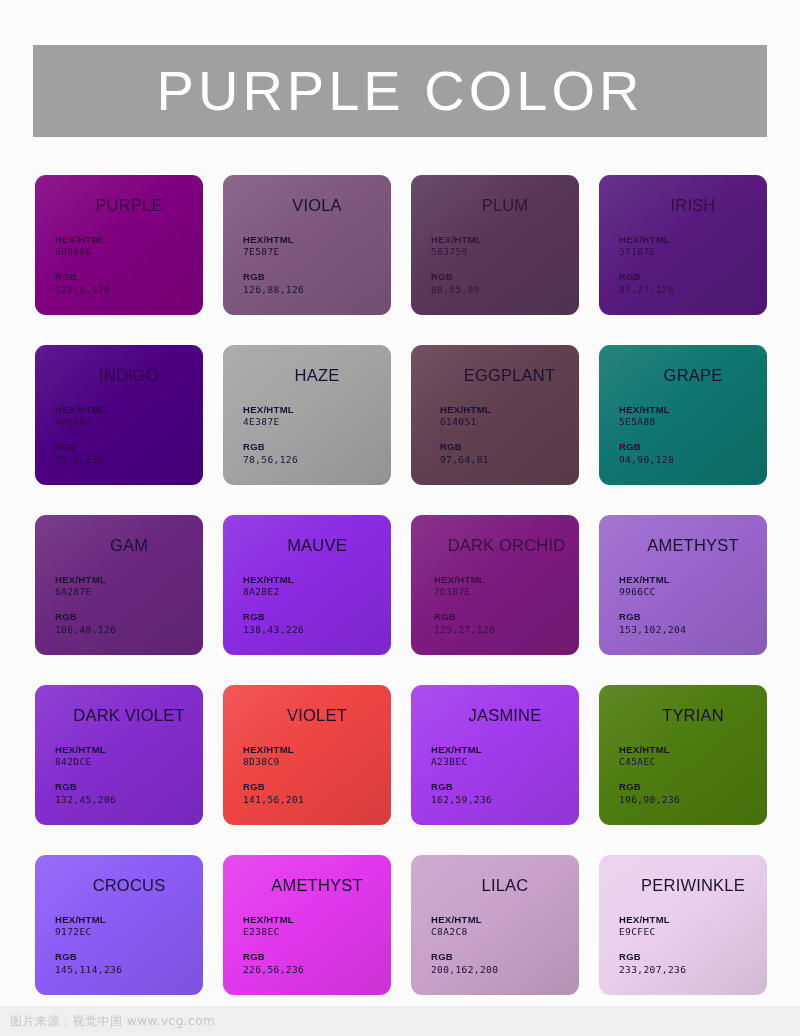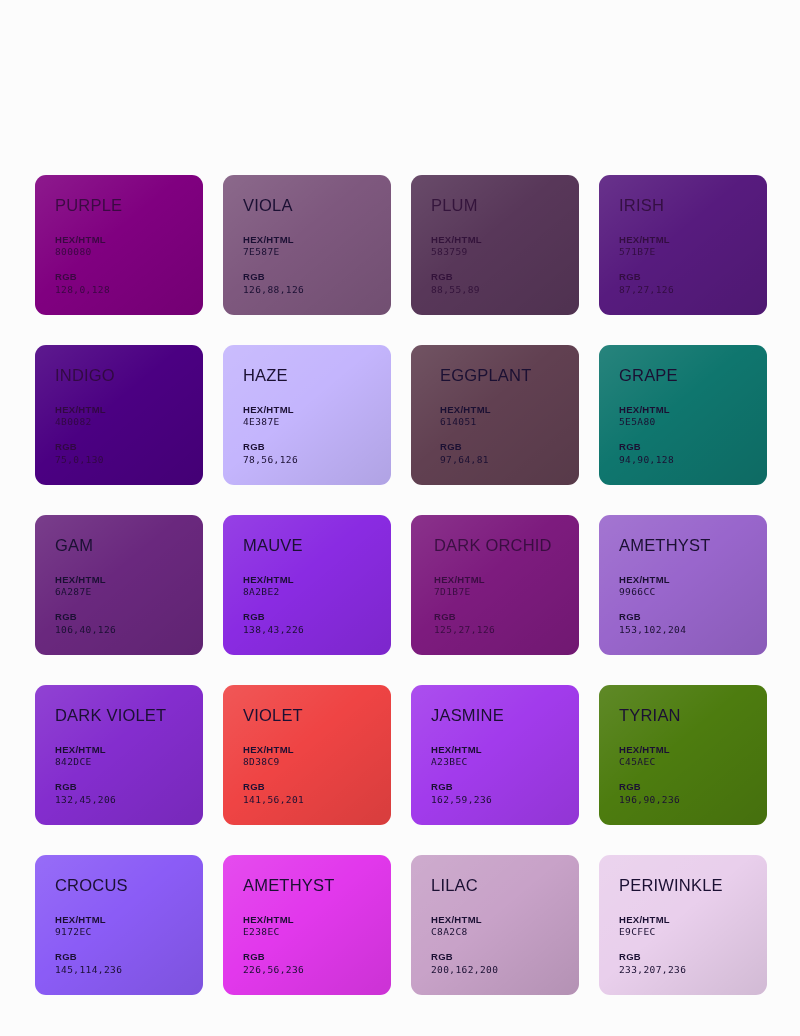--- a/index.html
+++ b/index.html
@@ -76,20 +76,21 @@
 
   .swatch-name {
     font-size: 16.5px;
     font-weight: 400;
     line-height: 1;
     letter-spacing: 0.2px;
     margin: 0 0 20px 0;
     white-space: nowrap;
     position: relative;
     z-index: 2;
+    text-align: center;
   }
   .swatch-field {
     position: relative;
     z-index: 2;
     margin-bottom: 12px;
   }
   .swatch-field:last-child { margin-bottom: 0; }
 
   .field-label {
     font-size: 9.5px;
@@ -135,20 +136,23 @@
     letter-spacing: 0.5px;
     font-family: "DejaVu Sans", sans-serif;
     white-space: nowrap;
   }
 </style>
 </head>
 <body style="background: rgb(252, 252, 252);">
 
 <div id="poster">
 
+  <div id="header-banner" style="background: rgb(160, 160, 160);">
+    <div id="poster-title" style="color: rgb(255, 255, 255);">PURPLE COLOR</div>
+  </div>
 
   <div id="swatch-grid">
       <div class="swatch-card tone-deep" style="background: rgb(128, 0, 128);">
         <div class="swatch-name">PURPLE</div>
         <div class="swatch-field">
           <span class="field-label">HEX/HTML</span>
           <span class="field-value">800080</span>
         </div>
         <div class="swatch-field">
           <span class="field-label">RGB</span>
@@ -192,21 +196,21 @@
         <div class="swatch-name">INDIGO</div>
         <div class="swatch-field">
           <span class="field-label">HEX/HTML</span>
           <span class="field-value">4B0082</span>
         </div>
         <div class="swatch-field">
           <span class="field-label">RGB</span>
           <span class="field-value">75,0,130</span>
         </div>
       </div>
-      <div class="swatch-card tone-dark" style="background: #c4b5fd;">
+      <div class="swatch-card tone-dark" style="background: #a3a3a3;">
         <div class="swatch-name">HAZE</div>
         <div class="swatch-field">
           <span class="field-label">HEX/HTML</span>
           <span class="field-value">4E387E</span>
         </div>
         <div class="swatch-field">
           <span class="field-label">RGB</span>
           <span class="field-value">78,56,126</span>
         </div>
       </div>
@@ -359,14 +363,17 @@
           <span class="field-label">HEX/HTML</span>
           <span class="field-value">E9CFEC</span>
         </div>
         <div class="swatch-field">
           <span class="field-label">RGB</span>
           <span class="field-value">233,207,236</span>
         </div>
       </div>
     </div>
 
+  <div id="footer-watermark">
+    <span id="watermark-text">图片来源：视觉中国 www.vcg.com</span>
+  </div>
 
 </div>
 
 </body></html>

